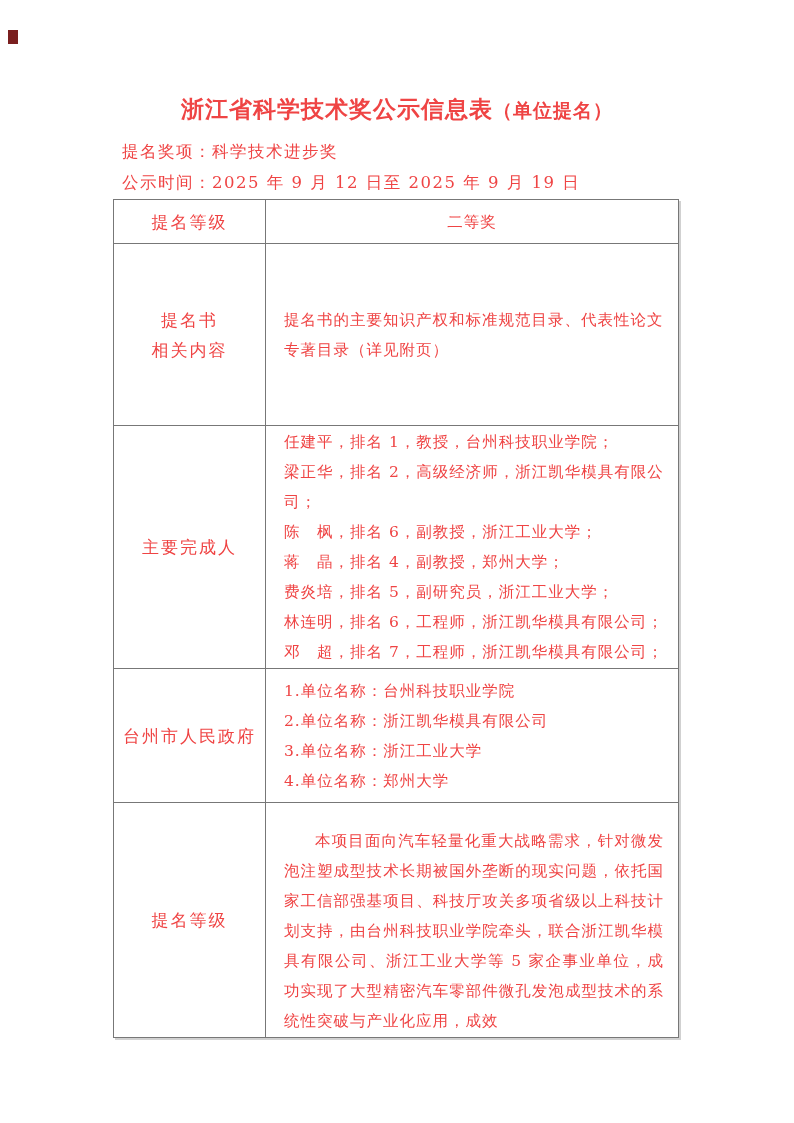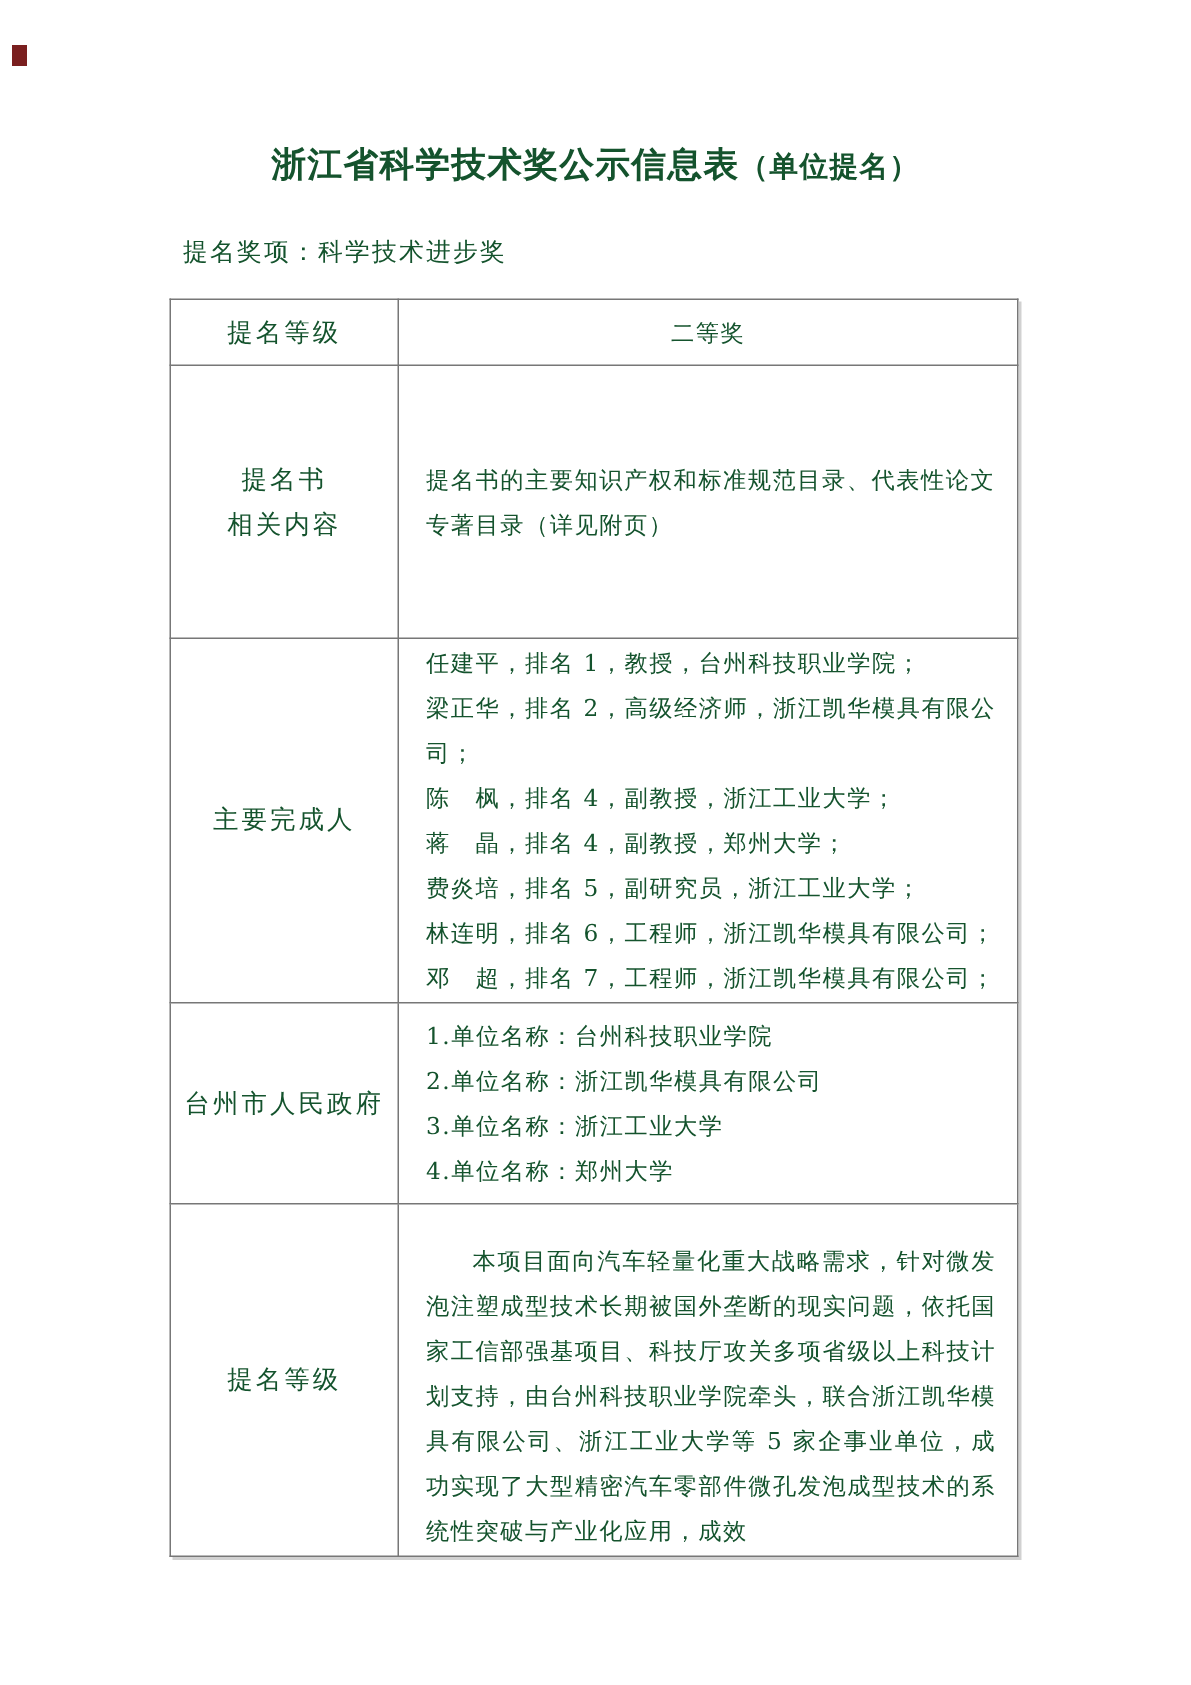--- a/index.html
+++ b/index.html
@@ -3,21 +3,21 @@
 <meta charset="utf-8">
 <style>
   html, body { margin: 0; padding: 0; background: #ffffff; }
   .page {
     position: relative;
     width: 794px;
     height: 1123px;
     background: #ffffff;
     overflow: hidden;
     font-family: "DejaVu Serif", serif;
-    color: #14532d;
+    color: #ef4444;
   }
   .red-mark {
     position: absolute;
     left: 8px;
     top: 30px;
     width: 10px;
     height: 14px;
     background: #7a1f1f;
   }
   .title {
@@ -40,21 +40,21 @@
     font-size: 19px;
     letter-spacing: 1px;
   }
   .meta {
     position: absolute;
     left: 122px;
     font-size: 16.5px;
     letter-spacing: 1.5px;
     white-space: nowrap;
   }
-  .meta1 { top: 141px; margin-top: 16px; }
+  .meta1 { top: 141px; }
   .meta2 { top: 172px; }
   table.info-table {
     position: absolute;
     left: 113px;
     top: 199px;
     width: 566px;
     border-collapse: collapse;
     table-layout: fixed;
     box-shadow: 2px 2px 0 rgba(0,0,0,0.18);
   }
@@ -96,20 +96,21 @@
 
 <div class="page">
 
   <div class="red-mark"></div>
 
   <div class="title">
     <span class="title-main">浙江省科学技术奖公示信息表</span><span class="title-suffix">（单位提名）</span>
   </div>
 
   <div class="meta meta1">提名奖项：科学技术进步奖</div>
+  <div class="meta meta2">公示时间：2025 年 9 月 12 日至 2025 年 9 月 19 日</div>
 
   <table class="info-table">
     <tbody>
 
     <tr class="r2">
       <td class="label-cell">提名等级</td>
       <td class="value-cell center">二等奖</td>
     </tr>
 
     <tr class="r3">
@@ -118,21 +119,21 @@
         <div>相关内容</div>
       </td>
       <td class="value-cell pad">提名书的主要知识产权和标准规范目录、代表性论文专著目录（详见附页）</td>
     </tr>
 
     <tr class="r4">
       <td class="label-cell">主要完成人</td>
       <td class="value-cell pad">
         <div>任建平，排名 1，教授，台州科技职业学院；</div>
         <div>梁正华，排名 2，高级经济师，浙江凯华模具有限公司；</div>
-        <div>陈　枫，排名 4，副教授，浙江工业大学；</div>
+        <div>陈　枫，排名 6，副教授，浙江工业大学；</div>
         <div>蒋　晶，排名 4，副教授，郑州大学；</div>
         <div>费炎培，排名 5，副研究员，浙江工业大学；</div>
         <div>林连明，排名 6，工程师，浙江凯华模具有限公司；</div>
         <div>邓　超，排名 7，工程师，浙江凯华模具有限公司；</div>
       </td>
     </tr>
 
     <tr class="r5">
       <td class="label-cell">台州市人民政府</td>
       <td class="value-cell pad">

